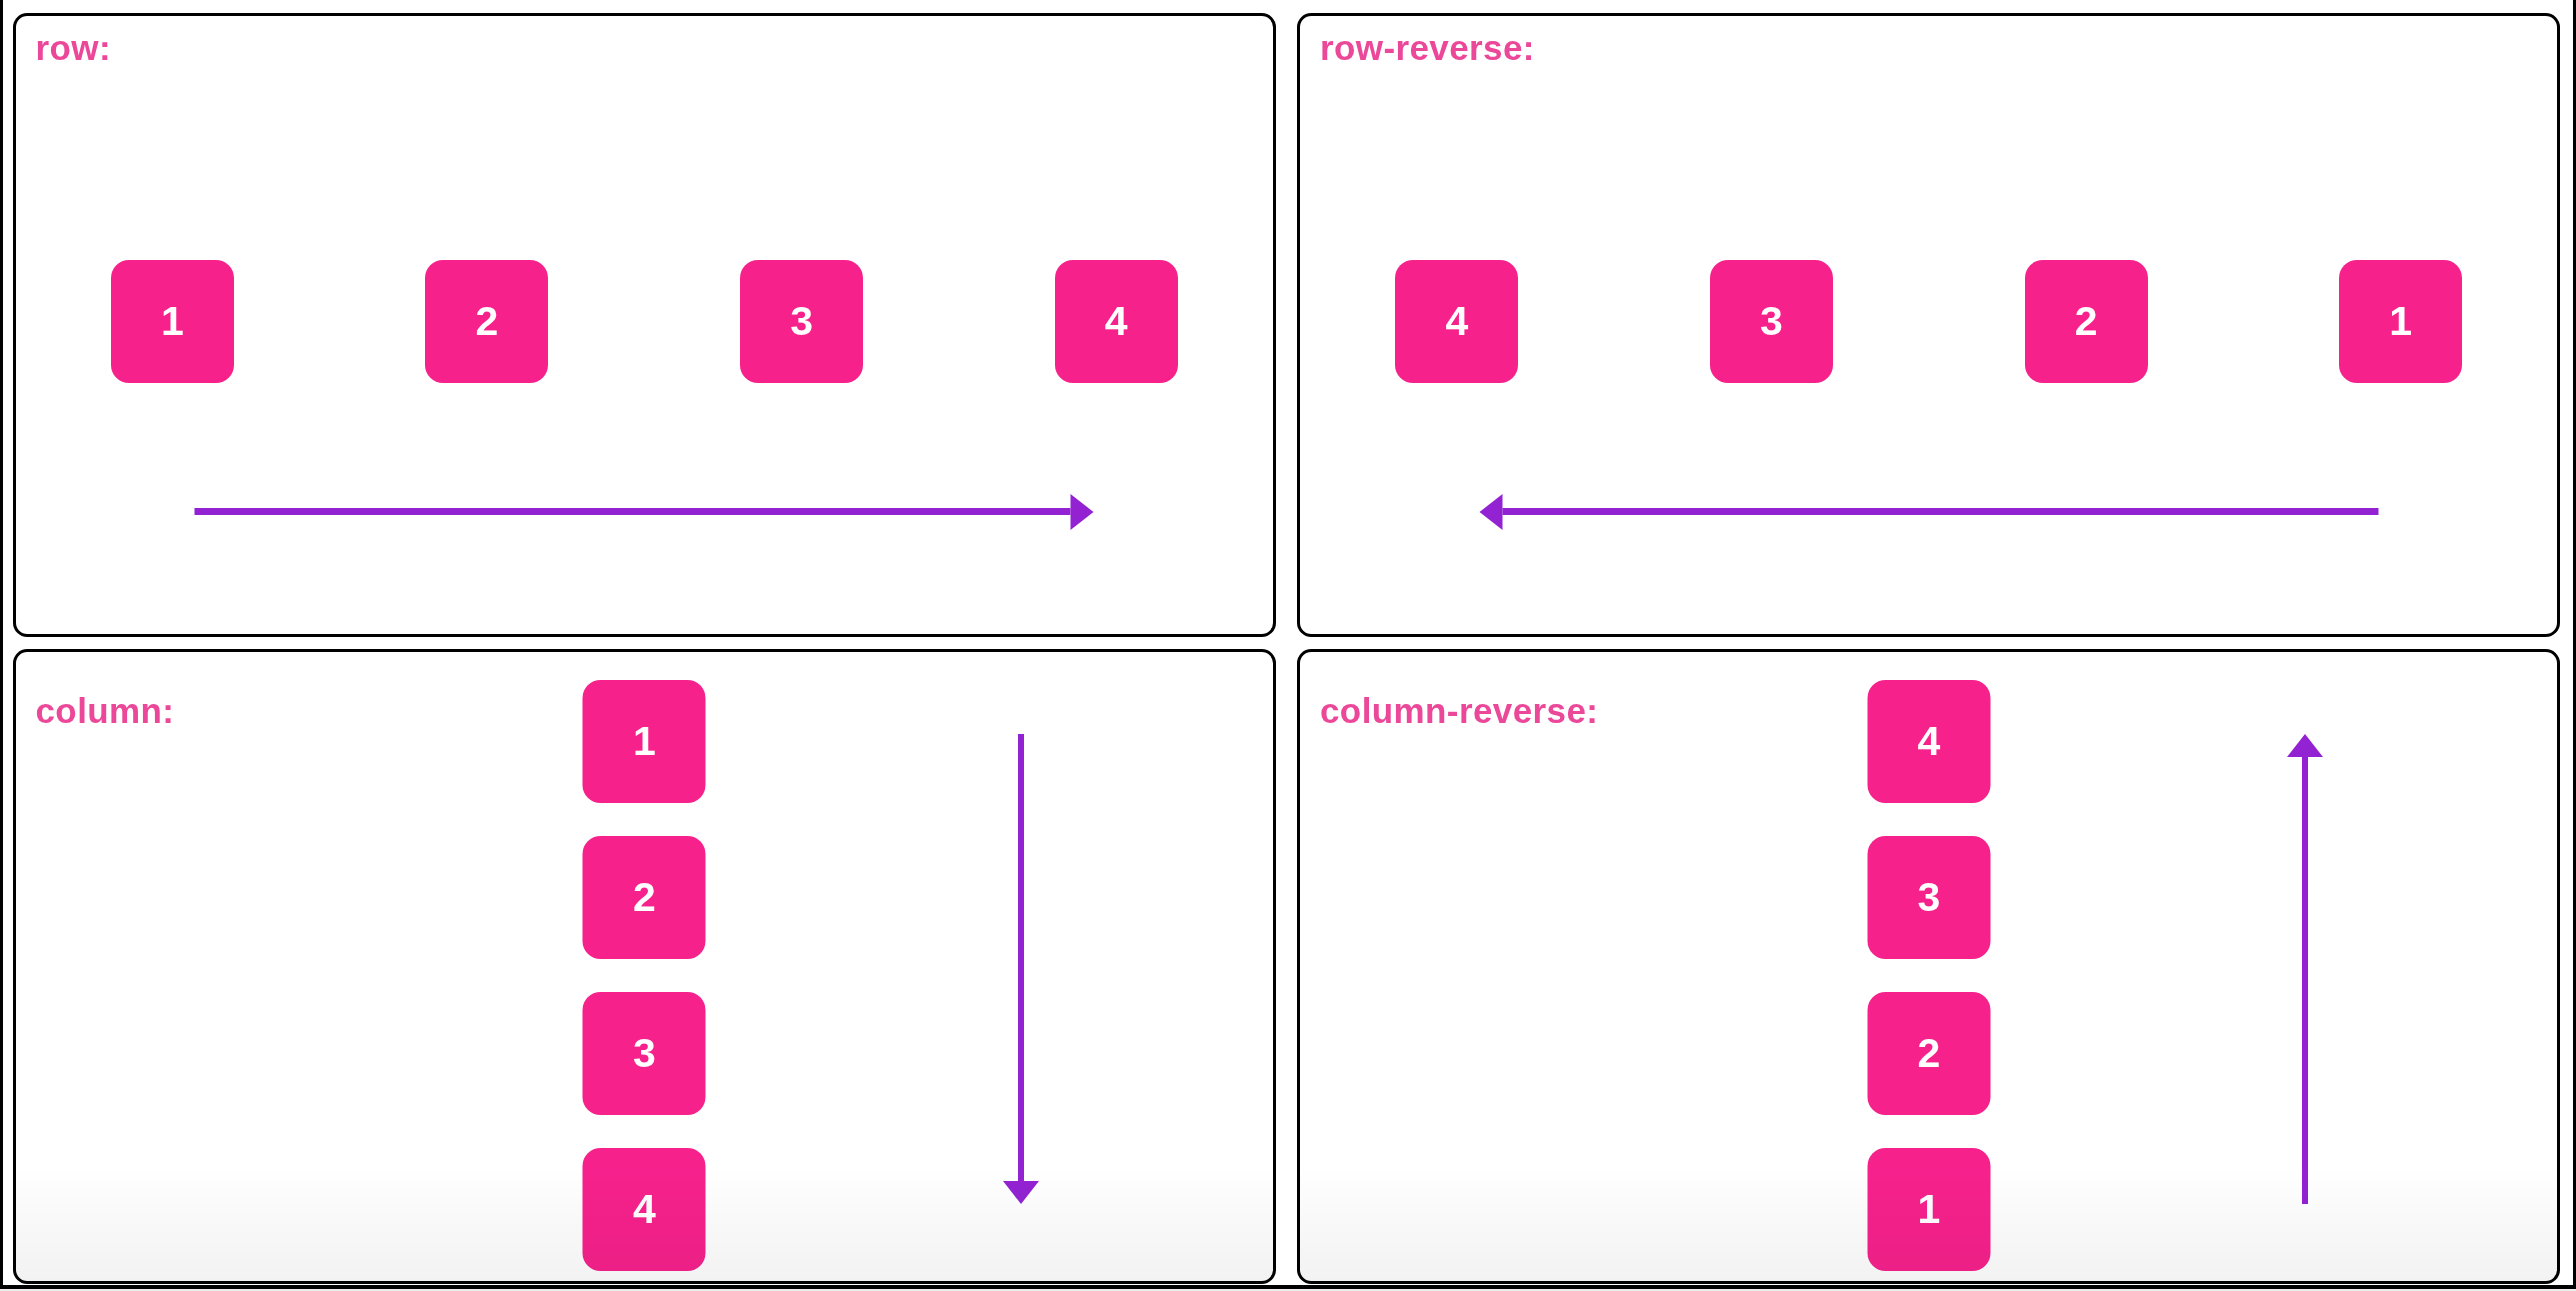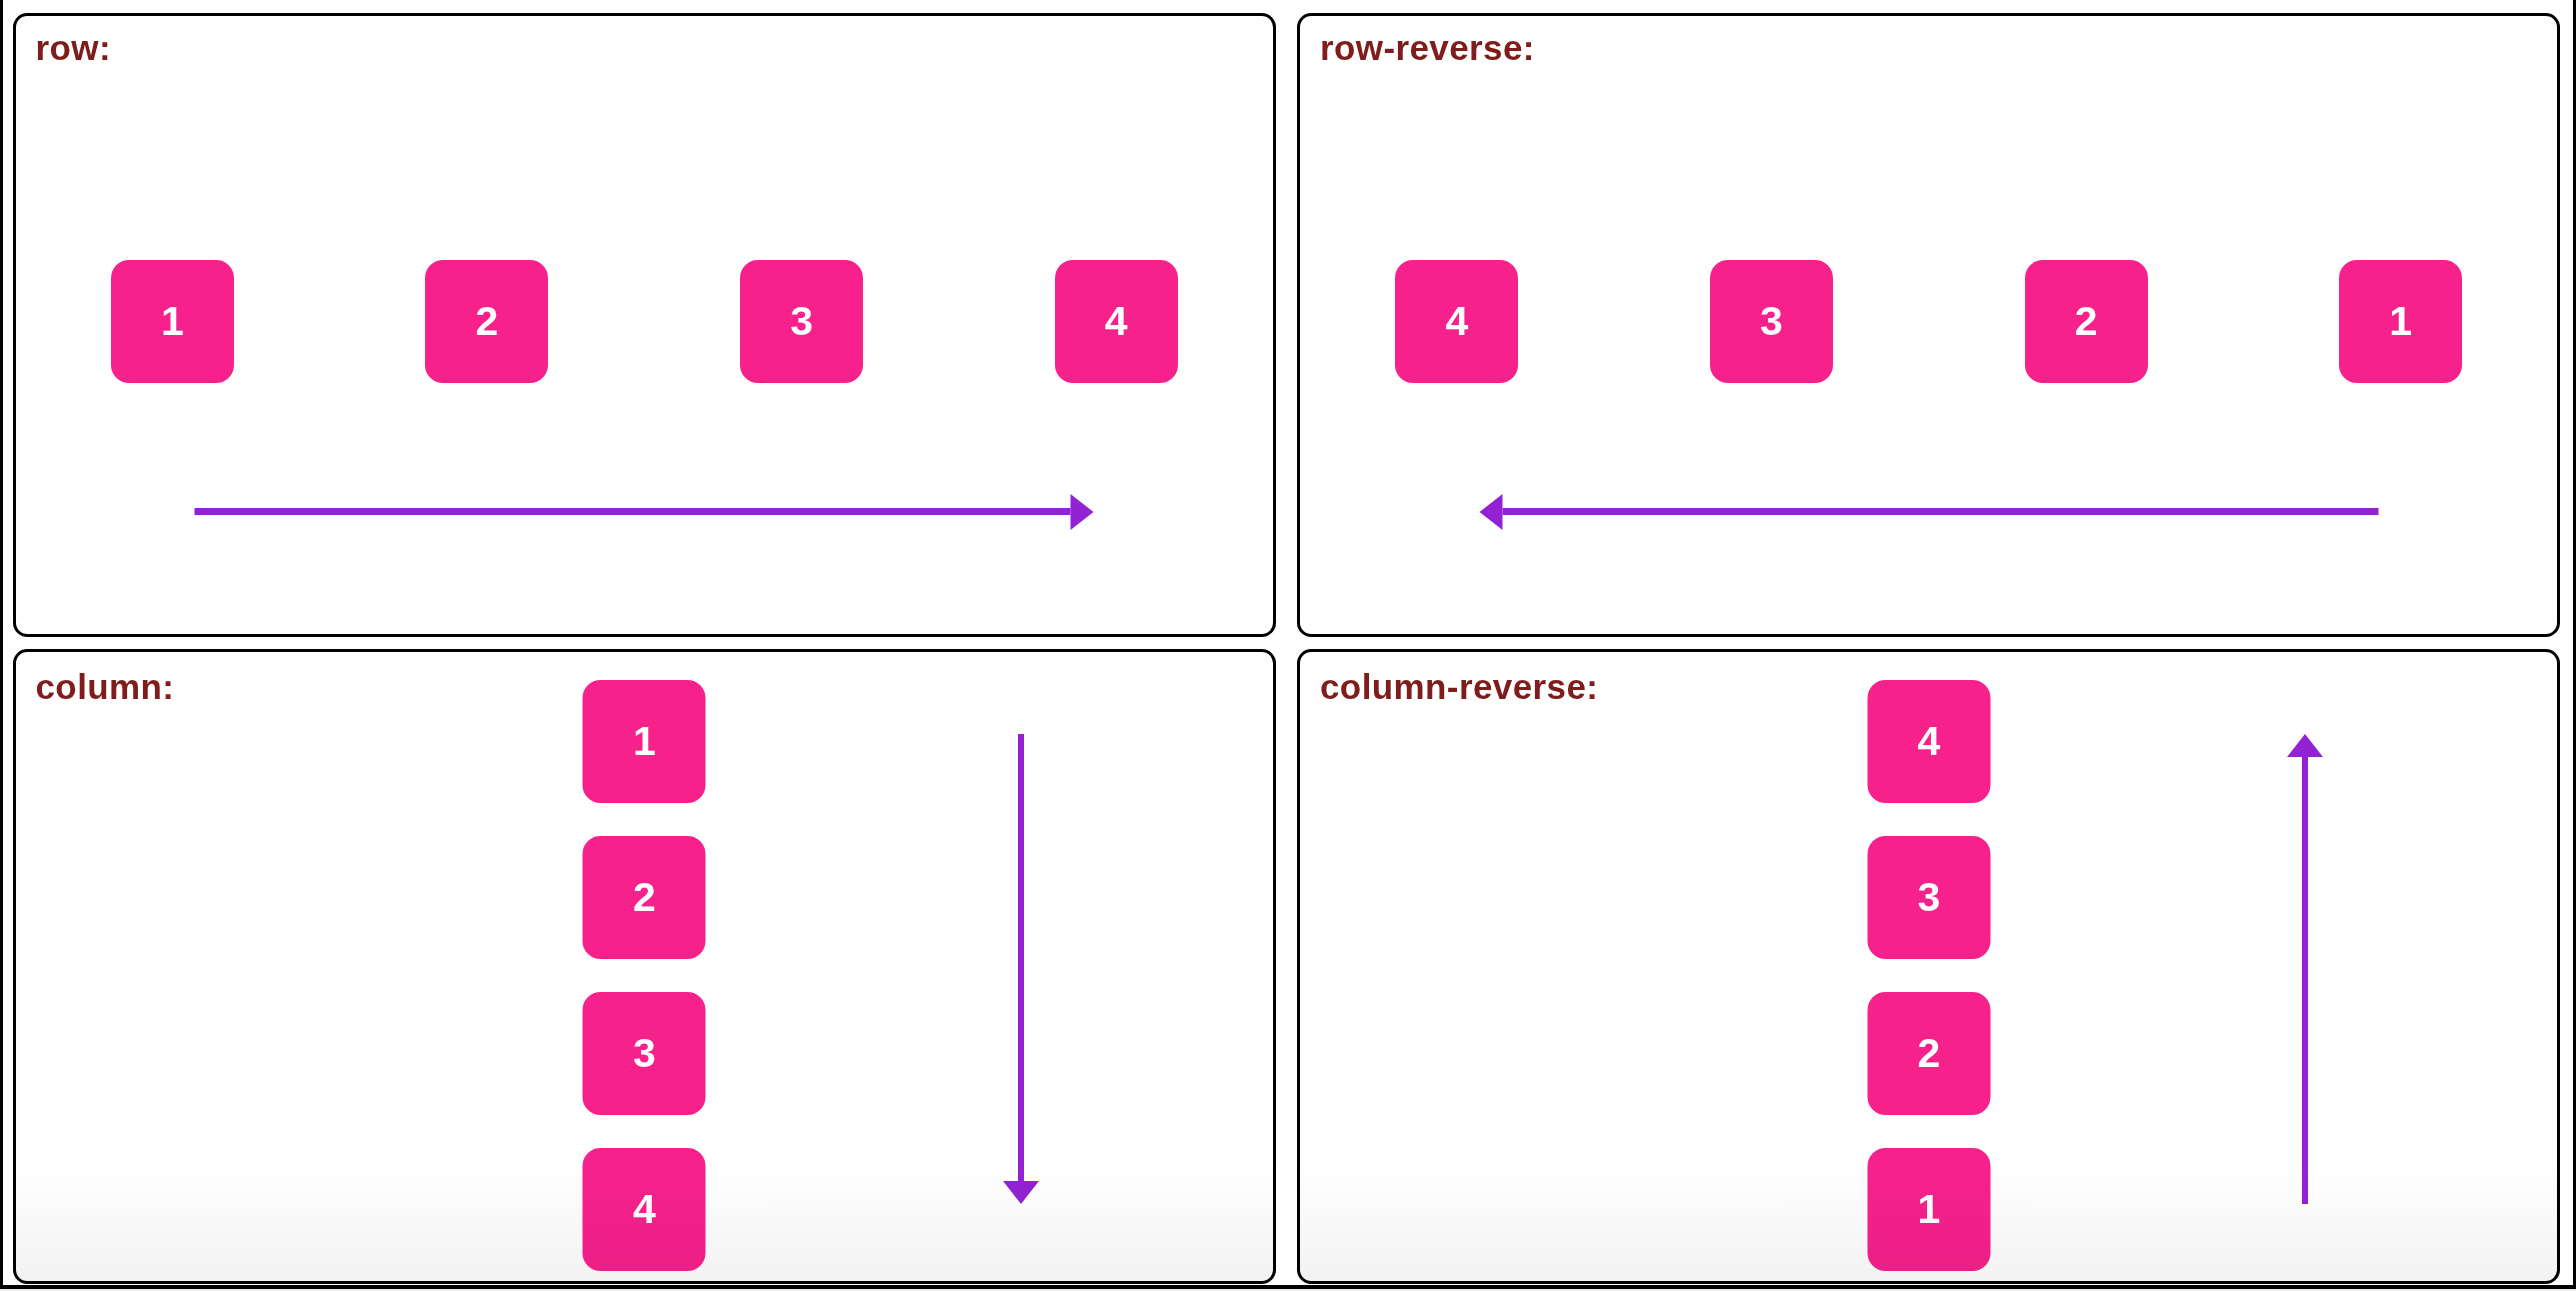--- a/index.html
+++ b/index.html
@@ -30,24 +30,24 @@
     background:#fff;
     overflow:hidden;
   }
   .panel .label{
     position:absolute;
     left:19.7px;
     top:12.5px;
     margin:0;
     font-size:35px;
     font-weight:700;
-    color:#7f1d1d;
+    color:#ec4899;
     letter-spacing:0.4px;
   }
-  .panel.bottom .label{top:15px;}
+  .panel.bottom .label{top:39px;}
   .panel.bottom::after{
     content:"";
     position:absolute;
     left:0;right:0;bottom:0;
     height:116px;
     background:linear-gradient(180deg,rgba(0,0,0,0),rgba(0,0,0,0.05));
     pointer-events:none;
   }
   .items-row{
     position:absolute;

